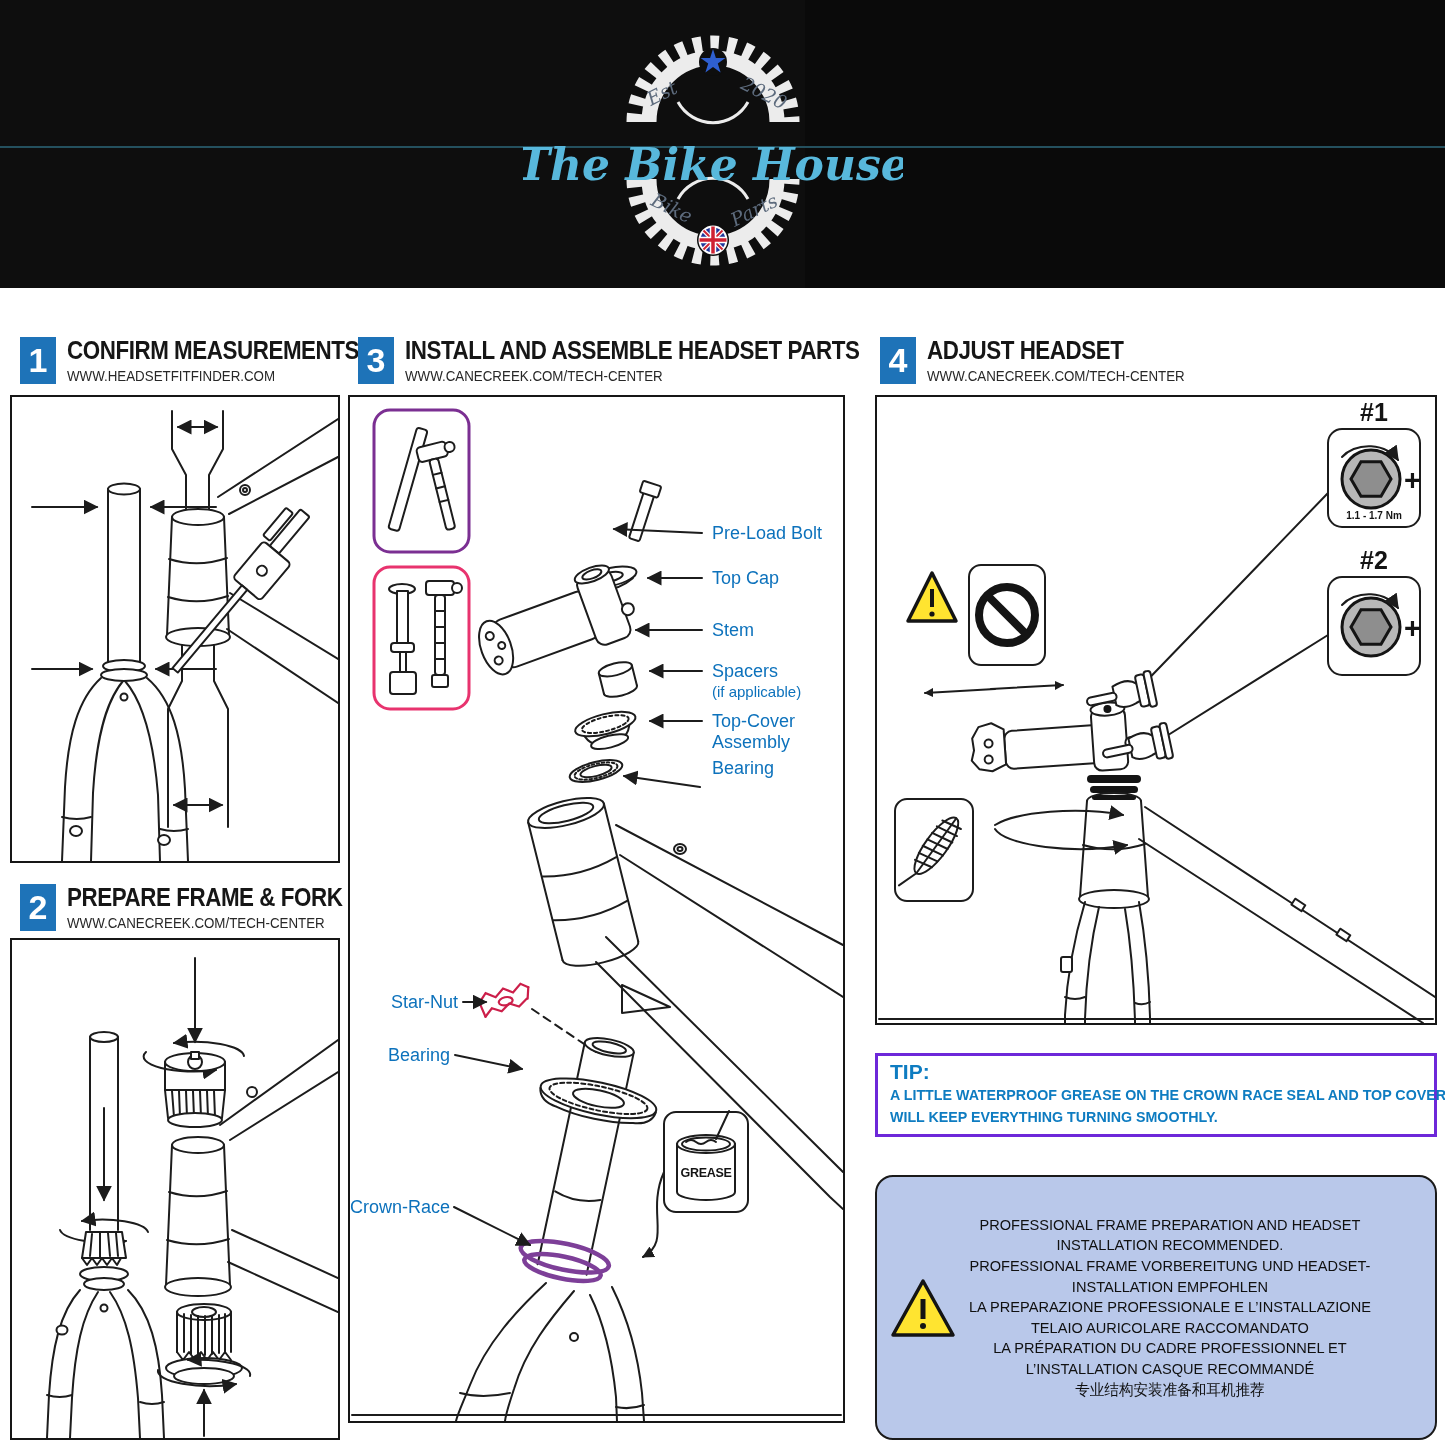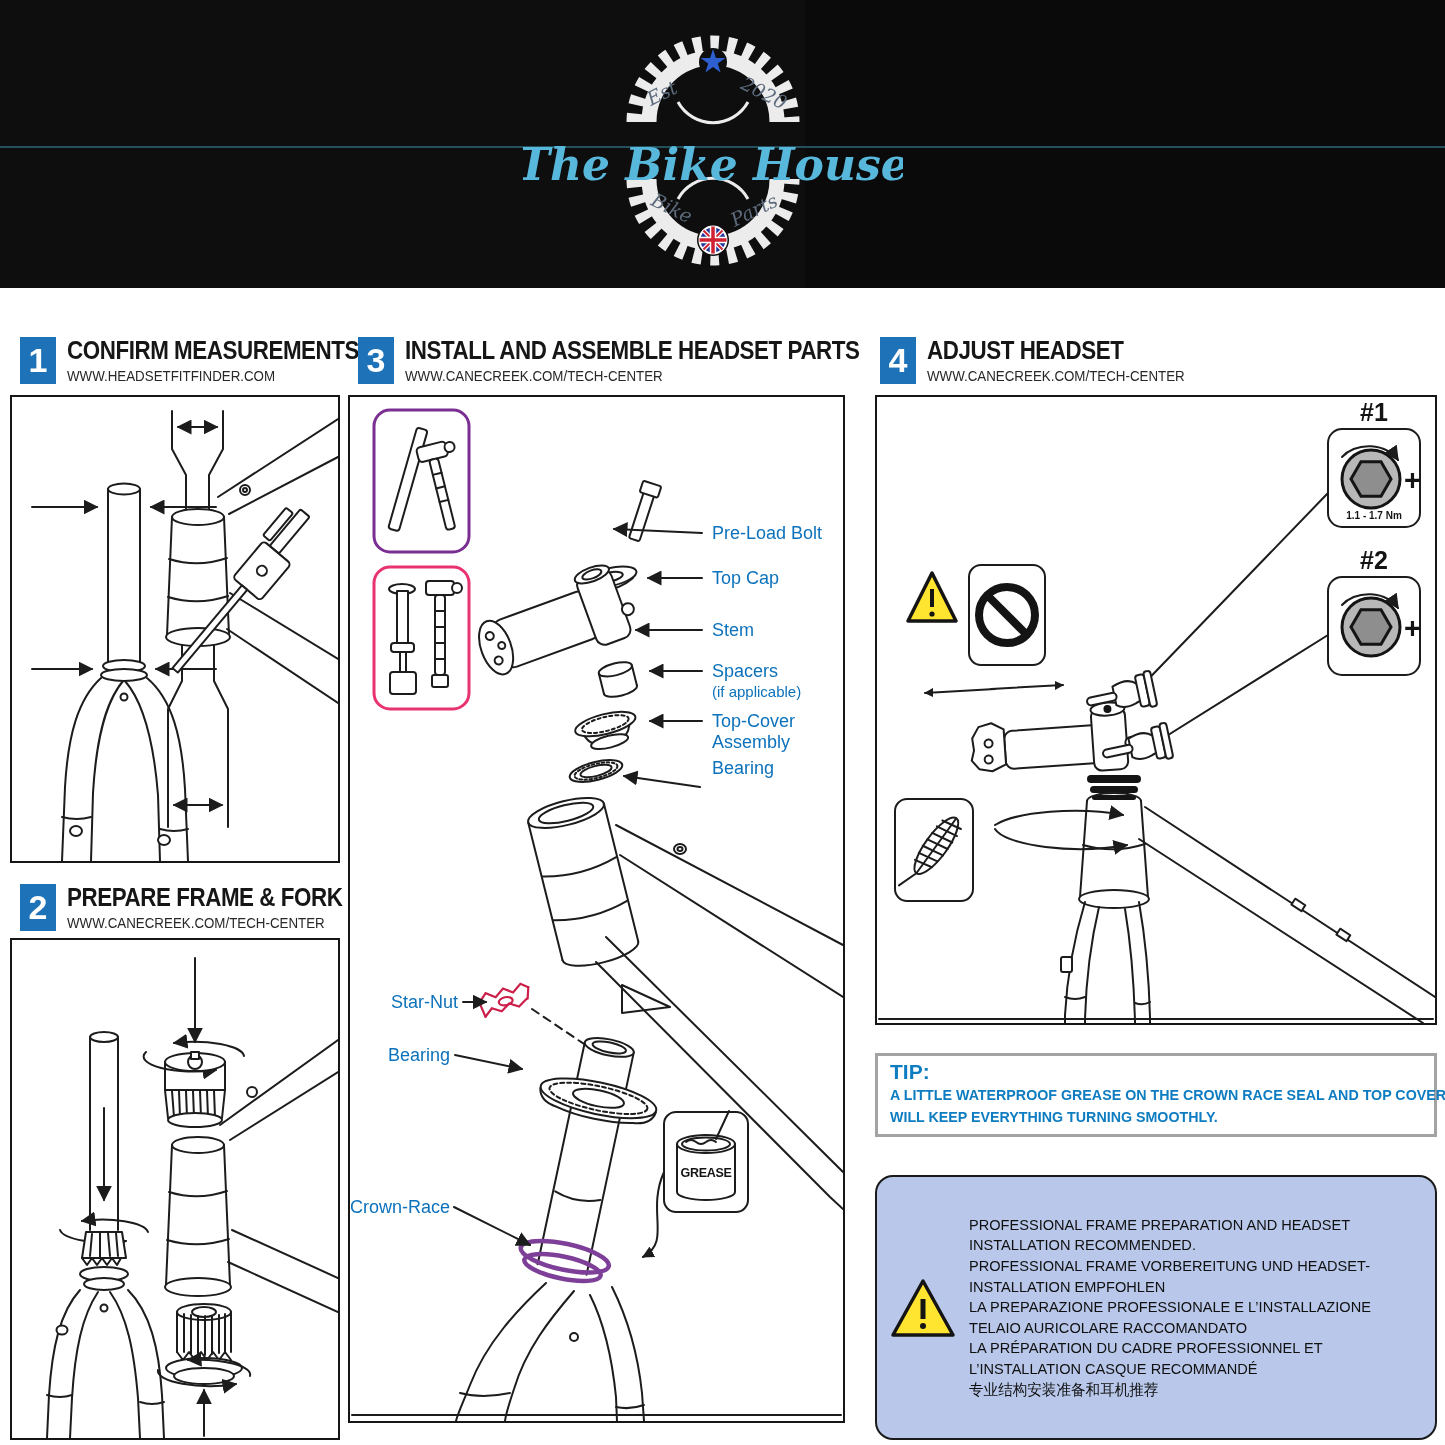--- a/index.html
+++ b/index.html
@@ -26,29 +26,29 @@
   .fw{stroke:#1c1c1c;stroke-width:2;fill:#fff;stroke-linejoin:round;}
   .lbl{font:18px "Liberation Sans",sans-serif;fill:#0d72bc;}
   .lbl2{font:15px "Liberation Sans",sans-serif;fill:#0d72bc;}
   .gl{font:bold 12.5px "Liberation Sans",sans-serif;fill:#141414;letter-spacing:-.3px;}
   .h1t{font:bold 25px "Liberation Sans",sans-serif;fill:#141414;}
   .plus{font:bold 29px "Liberation Sans",sans-serif;fill:#141414;}
   .tq{font:bold 10px "Liberation Sans",sans-serif;fill:#141414;}
   .sn{stroke:#cc1f4a;stroke-width:2.2;fill:none;stroke-linecap:round;}
   .cr{stroke:#7d3f98;stroke-width:4.5;fill:none;}
   
-  .tip{position:absolute;left:875px;top:1053px;width:562px;height:84px;border:3px solid #a3a3a3;
+  .tip{position:absolute;left:875px;top:1053px;width:562px;height:84px;border:3px solid #6d28d9;
        box-sizing:border-box;padding:4px 12px;}
   .tip .th{font-size:21px;font-weight:bold;color:#0e7cc1;}
   .tip .tl{font-size:15px;font-weight:bold;color:#0e7cc1;line-height:1.45;white-space:nowrap;
            transform:scaleX(.95);transform-origin:left top;}
   .warn{position:absolute;left:875px;top:1175px;width:562px;height:265px;background:#b9c8ea;
         border:2.5px solid #1a1a1a;border-radius:18px;box-sizing:border-box;display:flex;align-items:center;}
   .warn .ic{flex:0 0 92px;display:flex;justify-content:center;}
-  .warn .tx{padding:6px 4px 6px 0;}
+  .warn .tx{padding:6px 4px 6px 0;text-align:center;}
   .warn .wl{font-size:15.5px;color:#101010;line-height:20.6px;white-space:nowrap;
             transform:scaleX(.94);transform-origin:left top;}
 </style>
 </head>
 <body>
 
 <div class="page">
 
   <header class="banner">
     <div class="shade"></div>

